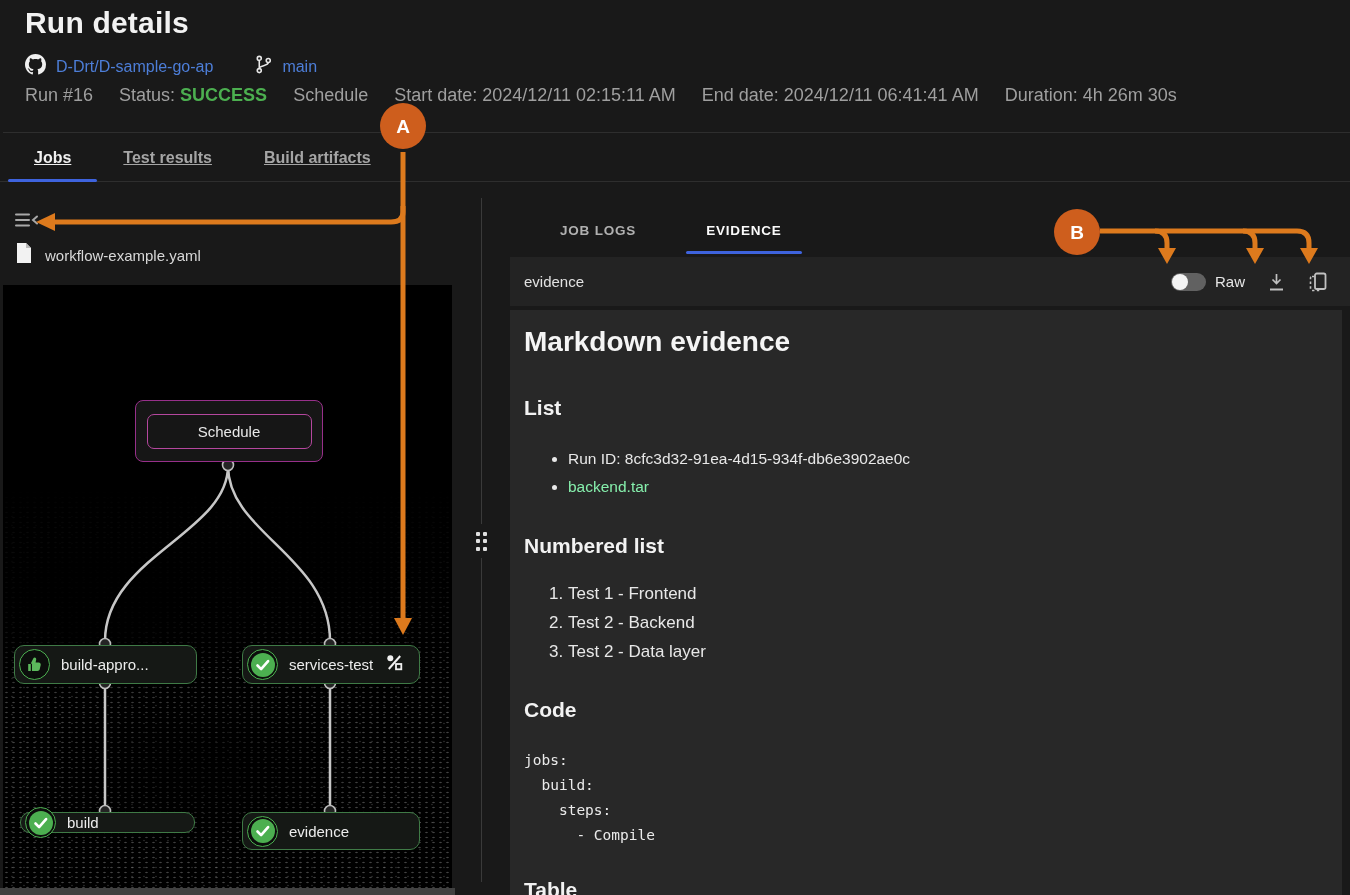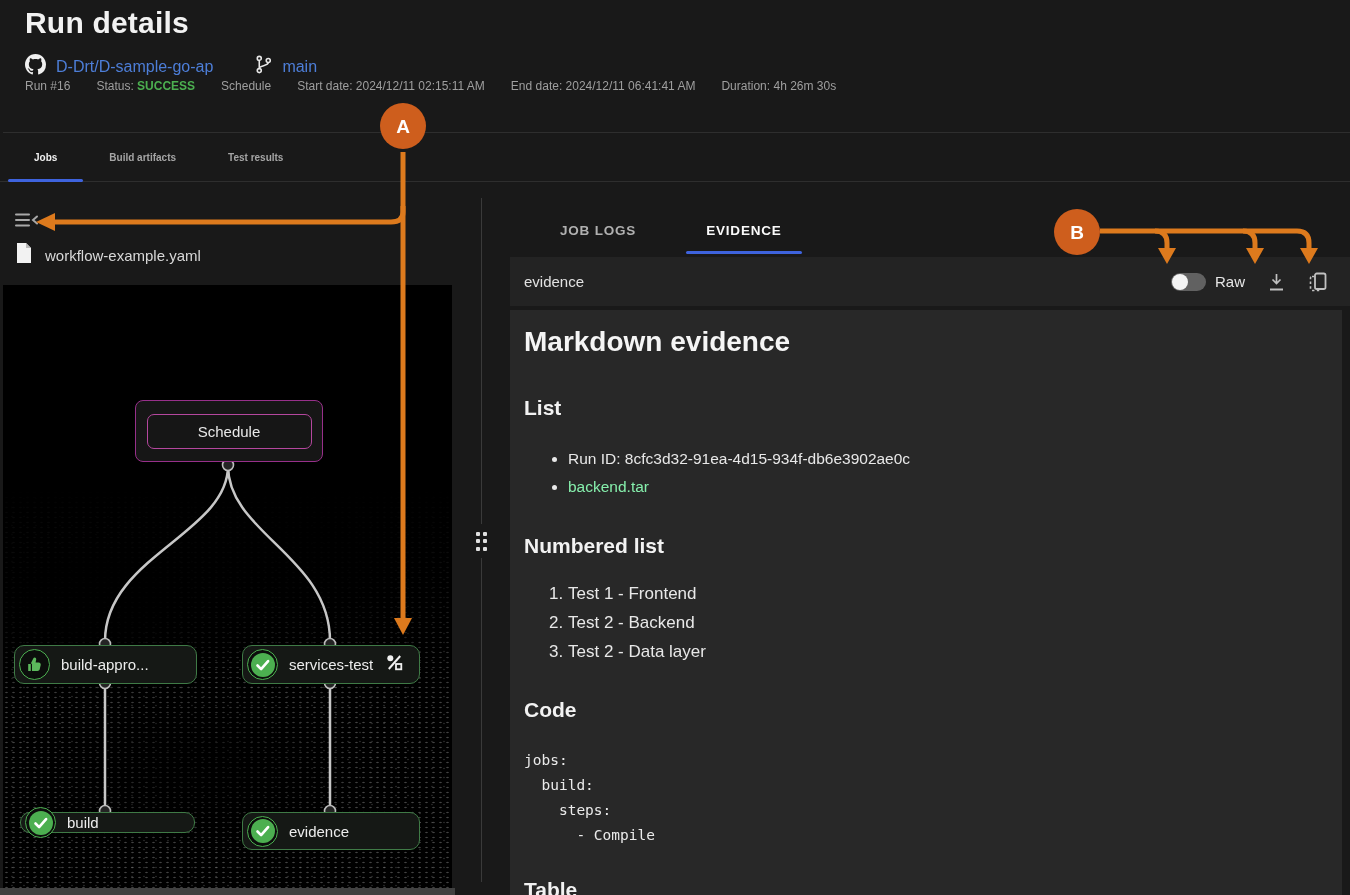--- a/index.html
+++ b/index.html
@@ -8,29 +8,29 @@
   .page { position:relative; width:1350px; height:895px; }
 
   
   .header { position:absolute; top:0; left:3px; width:1350px; height:133px;
     border-bottom:1px solid #2e2e2e; padding:6px 22px 0 22px; }
   .page-title { font-size:30px; font-weight:600; color:#f2f2f2; letter-spacing:.2px; }
   .repo-row { display:flex; align-items:center; gap:10px; margin-top:14px; }
   .repo-row .spacer { width:22px; }
   .link { color:#4d7ed8; font-size:16px; text-decoration:none; cursor:pointer; }
   .icon-svg { display:inline-block; vertical-align:middle; }
-  .info-row { display:flex; align-items:center; gap:26px; margin-top:0;
-    font-size:12px; color:#9f9f9f; }
+  .info-row { display:flex; align-items:center; gap:26px; margin-top:6px;
+    font-size:18px; color:#9f9f9f; }
   .success { color:#4caf50; font-weight:700; }
 
   
   .main-tabs { position:absolute; top:134px; left:0; width:1350px; height:48px;
     border-bottom:1px solid #2e2e2e; display:flex; padding-left:8px; }
   .main-tab { position:relative; display:flex; align-items:center; padding:0 26px;
-    font-size:10px; font-weight:600; color:#a5a5a5; cursor:pointer; }
+    font-size:16px; font-weight:600; color:#a5a5a5; cursor:pointer;text-decoration:underline; }
   .main-tab.active { color:#f0f0f0; }
   .main-tab.active::after { content:""; position:absolute; left:0; right:0; bottom:-1px;
     height:3px; background:#3e63dd; border-radius:2px; }
 
   
   .collapse-btn { position:absolute; top:210px; left:14px; width:26px; height:24px; cursor:pointer; }
   .file-row { position:absolute; top:243px; left:16px; display:flex; align-items:center; gap:13px; }
   .file-name { font-size:15px; color:#d8d8d8; }
 
   .dag-canvas { position:absolute; top:285px; left:3px; width:449px; height:603px;
@@ -136,22 +136,22 @@
       </span>
       <span>Schedule</span>
       <span>Start date: 2024/12/11 02:15:11 AM</span>
       <span>End date: 2024/12/11 06:41:41 AM</span>
       <span>Duration: 4h 26m 30s</span>
     </div>
   </div>
 
   <div class="main-tabs">
     <div class="main-tab active">Jobs</div>
+    <div class="main-tab">Test results</div>
     <div class="main-tab">Build artifacts</div>
-    <div class="main-tab">Test results</div>
   </div>
 
   <div class="collapse-btn">
     <svg width="25" height="20" viewBox="0 0 25 20" fill="none" stroke="#a8a8a8" stroke-width="2" stroke-linecap="round">
       <path d="M2 4.5h13 M2 10h13 M2 15.5h13 M23 6.5 L19 10 L23 13.5"></path>
     </svg>
   </div>
   <div class="file-row">
     <span class="icon-svg">
       <svg width="16" height="20" viewBox="0 0 16 20">

